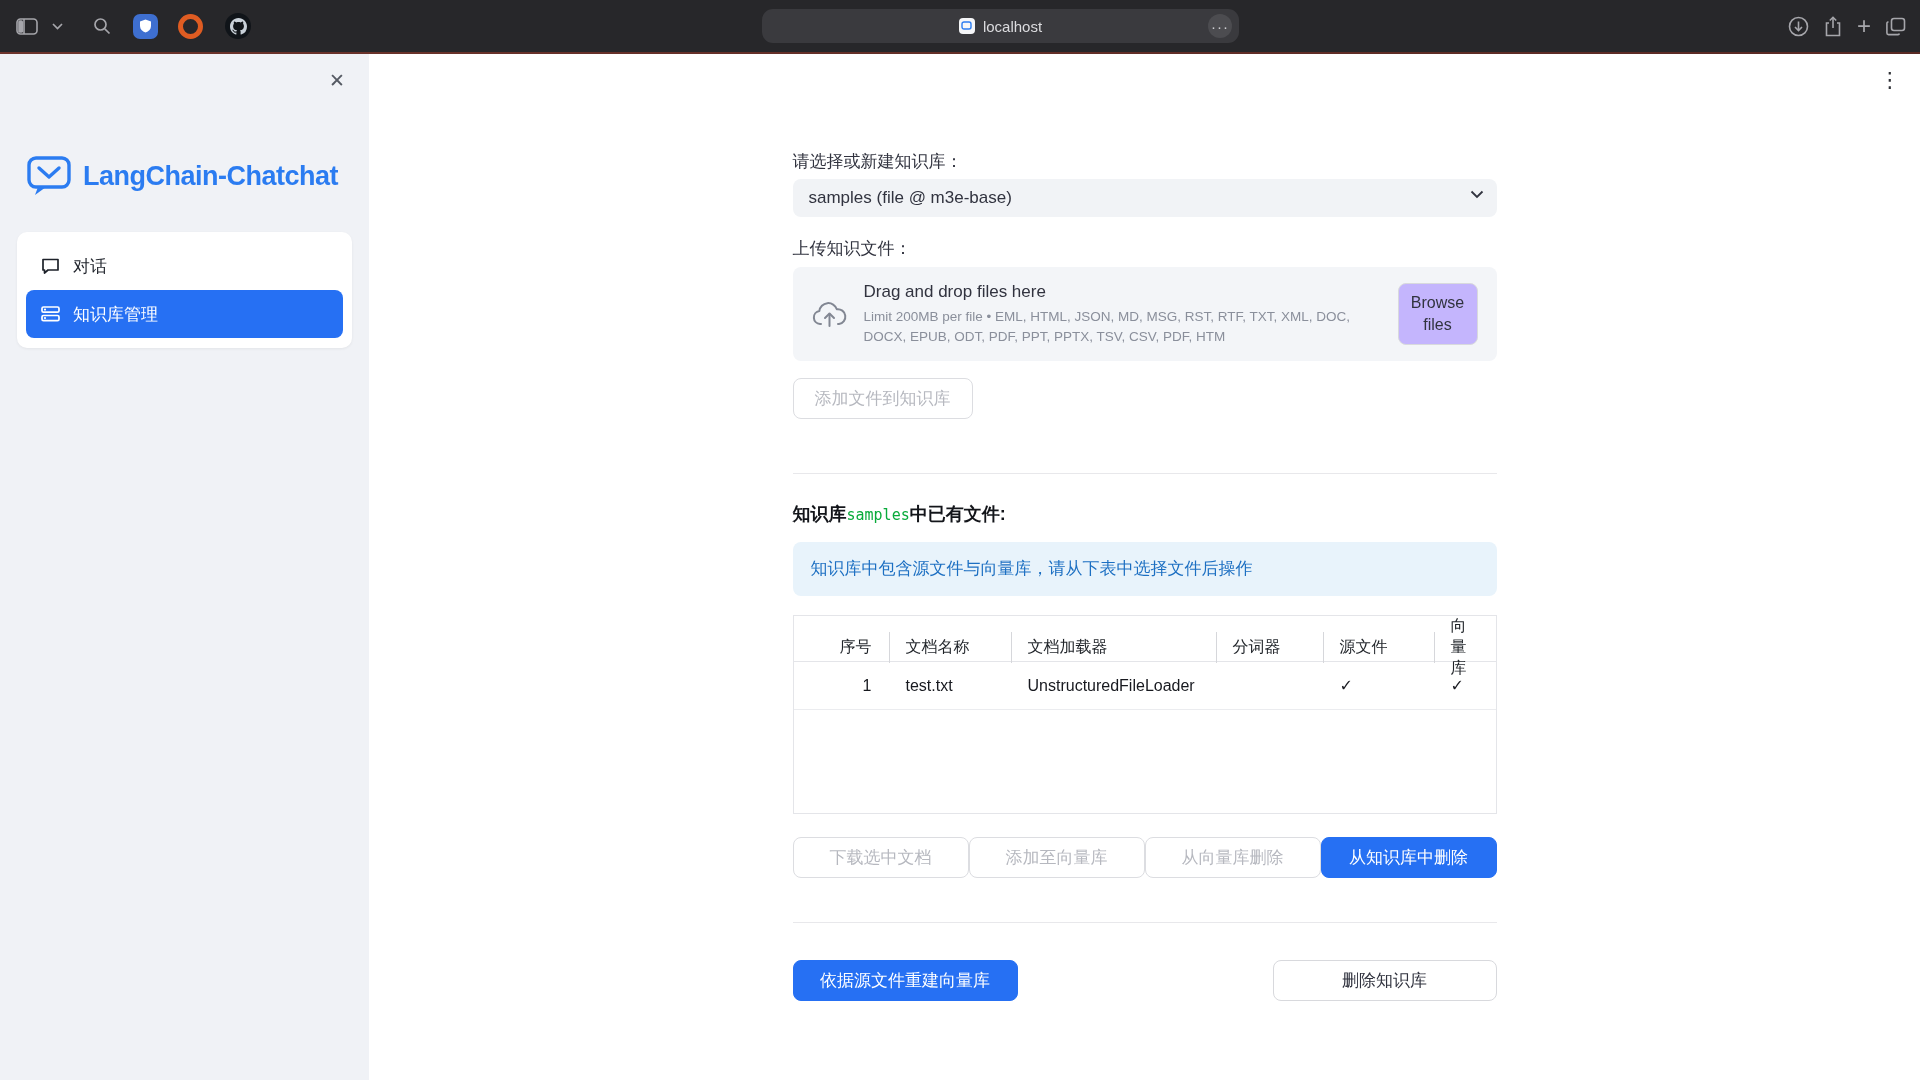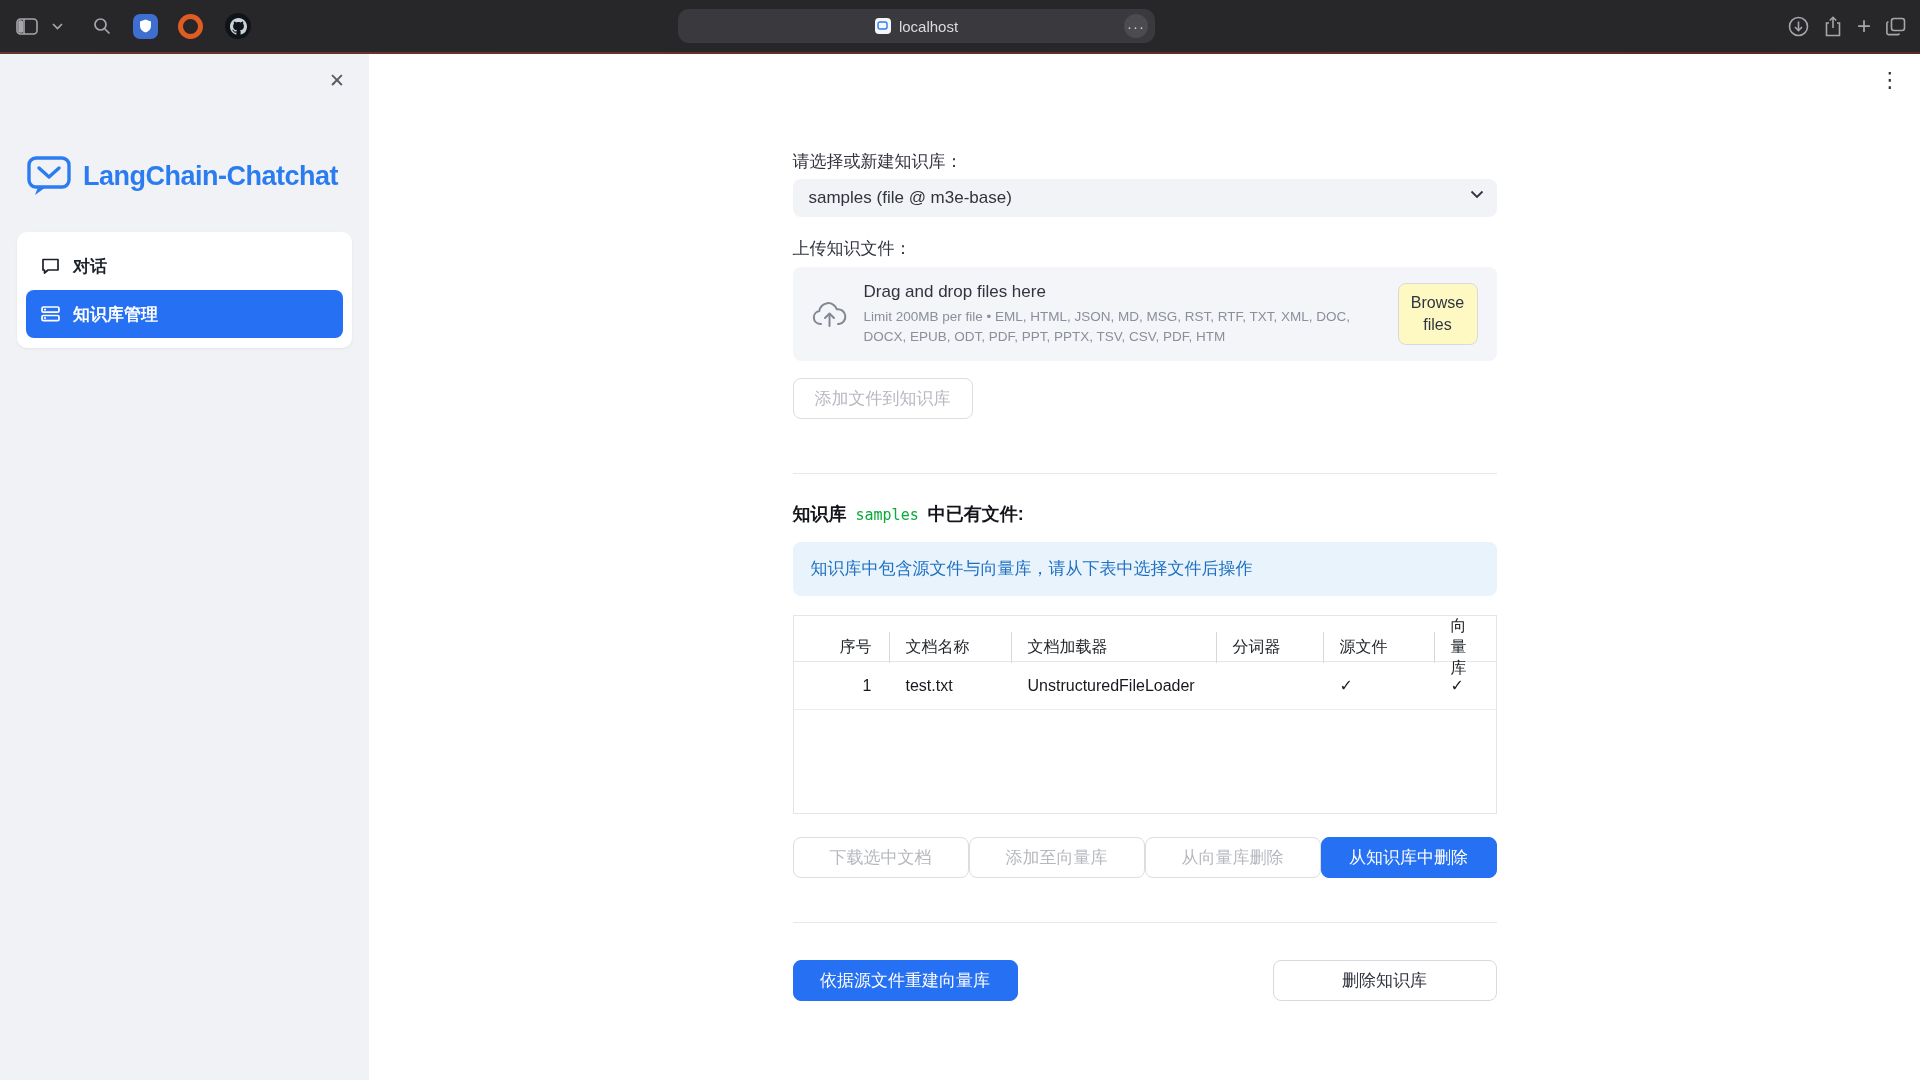--- a/index.html
+++ b/index.html
@@ -14,21 +14,21 @@
   .chrome-left { left:16px; gap:14px; }
   .chrome-right { right:14px; gap:15px; }
   .cicon { display:inline-flex; align-items:center; justify-content:center;
     color:#a6a6ab; cursor:pointer; }
   .ext-blue { width:25px; height:25px; border-radius:7px; background:#3e6fd0;
     display:flex; align-items:center; justify-content:center; }
   .ext-orange { width:25px; height:25px; border-radius:50%;
     border:5px solid #df5c22; background:transparent; }
   .ext-github { width:26px; height:26px; border-radius:50%; background:#101419;
     display:flex; align-items:center; justify-content:center; }
-  .urlfield { position:absolute; left:678px; top:9px; width:477px; height:34px;
+  .urlfield { position:absolute; left:762px; top:9px; width:477px; height:34px;
     background:#3a3a3e; border-radius:11px; display:flex; align-items:center;
     justify-content:center; gap:8px; cursor:text; }
   .favicon { width:16px; height:16px; border-radius:4px; background:#f5f6f8;
     display:flex; align-items:center; justify-content:center; }
   .urltext { color:#dcdcdf; font-size:15px; }
   .url-ellipsis { position:absolute; right:7px; top:5px; width:24px; height:24px;
     border-radius:50%; background:#4c4c50; color:#cfcfd3; font-size:15px;
     display:flex; align-items:center; justify-content:center; cursor:pointer; letter-spacing:1px;}
   .decoration { position:absolute; top:52px; left:0; width:1920px; height:2px;
     background:linear-gradient(90deg,#6d342c,#5a2a24); }
@@ -41,53 +41,53 @@
   .main { position:relative; flex:1; background:#fff; }
 
   
   .sb-close { position:absolute; top:12px; right:18px; width:28px; height:28px;
     display:flex; align-items:center; justify-content:center; font-size:19px;
     color:#555a63; cursor:pointer; }
   .logo { display:flex; align-items:center; gap:11px; margin:100px 0 0 26px; }
   .logo-text { color:#2b7cf1; font-size:27px; font-weight:700; 
     letter-spacing:-0.5px; white-space:nowrap; }
   .nav-card { margin:34px 17px 0 17px; background:#fff; border-radius:10px;
-    padding:10px 9px; box-shadow:0 1px 3px rgba(0,0,0,0.06);font-weight:bold; }
+    padding:10px 9px; box-shadow:0 1px 3px rgba(0,0,0,0.06); }
   .nav-item { height:48px; border-radius:8px; display:flex; align-items:center;
     gap:13px; padding:0 15px; font-size:17px; color:#1d2129; cursor:pointer; }
   .nav-item.active { background:var(--accent,#2670f3); color:#fff; }
 
   
   .kebab { position:absolute; top:12px; right:16px; width:28px; height:28px;
     display:flex; align-items:center; justify-content:center; font-size:21px;
     color:#2f3136; cursor:pointer; }
   .content { width:704px; margin:0 auto; padding-top:98px; }
   .field-label { font-size:17px; line-height:20px; color:#31333f; }
   .selectbox { position:relative; margin-top:7px; height:38px; background:#f1f3f6;
     border-radius:8px; display:flex; align-items:center; padding:0 16px;
     font-size:17px; color:#31333f; cursor:pointer; }
   .selectbox .chev { position:absolute; right:13px; top:11px; }
   .label2 { margin-top:22px; }
   .uploader { margin-top:8px; height:94px; background:#f3f5f8; border-radius:8px;
     display:flex; align-items:center; padding:0 19px; }
   .up-texts { margin-left:17px; width:520px; }
   .up-title { font-size:17px; color:#31333f; }
   .up-sub { margin-top:5px; font-size:13.5px; line-height:1.45; color:#8a8f9b; }
-  .browse-btn { margin-left:auto; width:80px; padding:8px 10px; background:#fef9c3;
+  .browse-btn { margin-left:auto; width:80px; padding:8px 10px; background:#c4b5fd;
     border:1px solid #d8d9dd; border-radius:8px; font-size:16px; color:#31333f;
     text-align:center; line-height:1.35; cursor:pointer; }
   .btn { height:41px; border-radius:8px; font-size:17px; display:inline-flex;
     align-items:center; justify-content:center; border:1px solid #d8d9dd;
     background:#fff; color:#31333f; cursor:pointer; white-space:nowrap; }
   .btn.disabled { color:#b6b8bf; border-color:#dcdde1; cursor:default; }
   .btn.primary { background:var(--accent,#2670f3);
     border-color:var(--accent,#2670f3); color:#fff; }
   .add-btn { margin-top:17px; padding:0 21px; }
   .divider { margin-top:54px; height:1px; background:#e8e8eb; }
-  .kb-heading { margin-top:29px; display:flex; align-items:baseline; gap:9px;
+  .kb-heading { margin-top:29px; display:flex; align-items:baseline; 
     font-size:18px; font-weight:700; color:#13151a; line-height:22px; }
   .kb-heading .code { font-family:"DejaVu Sans Mono","Liberation Mono",monospace;
     font-weight:400; font-size:15px; color:var(--code-green,#09ab3b); }
   .infobox { margin-top:16px; background:var(--info-bg,#e8f3fb); border-radius:8px;
     padding:15px 18px; font-size:17px; line-height:24px;
     color:var(--info-text,#1c6fc2); }
   .ftable { margin-top:19px; border:1px solid #e4e5e9; height:199px;
     font-size:16px; color:#17191f; }
   .trow { display:grid; grid-template-columns:95px 122px 205px 107px 111px 62px; }
   .thead { height:46px; border-bottom:1px solid #e4e5e9; }

